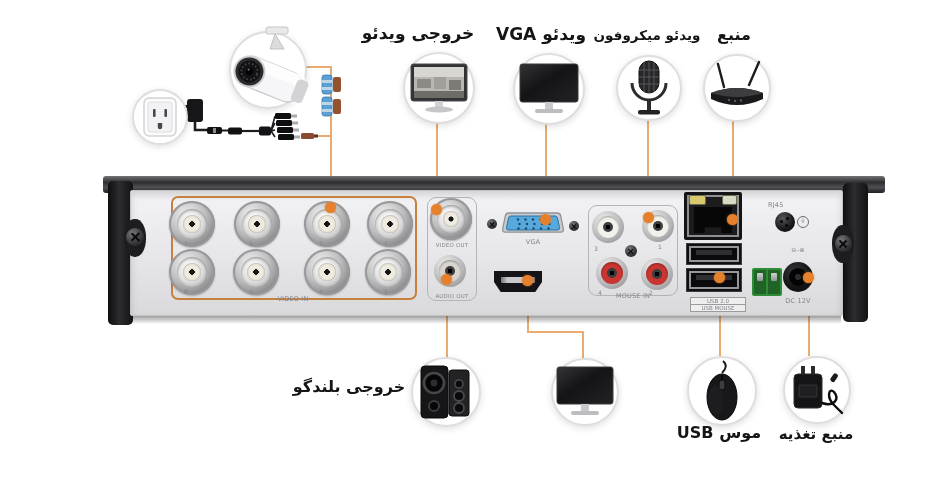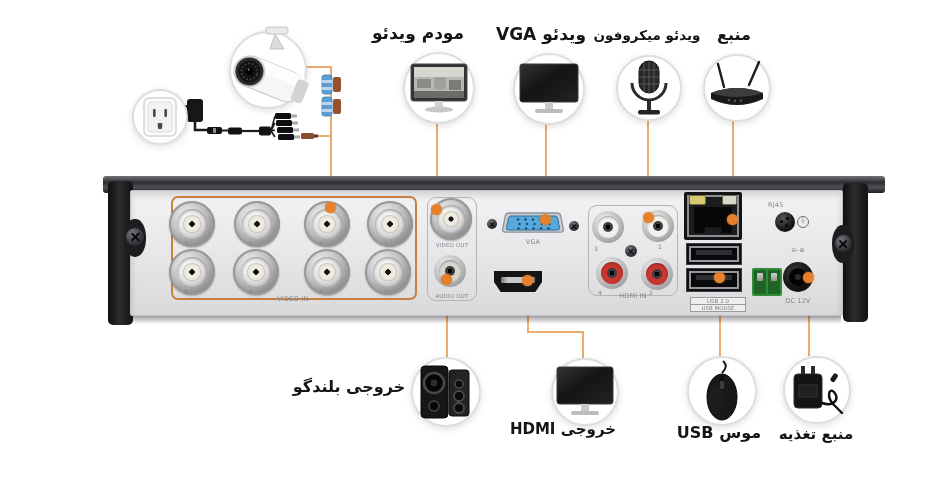--- a/index.html
+++ b/index.html
@@ -112,26 +112,25 @@
   .rnd i{position:absolute;width:3px;height:3px;border-radius:50%;background:#030304;}
   .gnd{position:absolute;left:797px;top:216px;width:12px;height:12px;border-radius:50%;
        border:1.5px solid #6e6e72;box-sizing:border-box;color:#6e6e72;font-size:7px;
        line-height:9px;text-align:center;}
 </style>
 </head>
 <body>
 
 <div class="stage">
 
-  <div class="label" style="left:348px;top:24px;width:140px;font-size:17px;">مودم ویدئو</div>
+  <div class="label" style="left:348px;top:24px;width:140px;font-size:17px;">خروجی ویدئو</div>
   <div class="label" style="left:471px;top:25px;width:140px;font-size:17px;">ویدئو VGA</div>
   <div class="label" style="left:577px;top:28px;width:140px;font-size:13.5px;">ویدئو میکروفون</div>
   <div class="label" style="left:684px;top:26px;width:100px;font-size:16px;">منبع</div>
   <div class="label" style="left:290px;top:378px;width:118px;font-size:16px;">خروجی بلندگو</div>
-  <div class="label" style="left:493px;top:421px;width:140px;font-size:15px;">خروجی HDMI</div>
   <div class="label" style="left:649px;top:424px;width:140px;font-size:16px;">موس USB</div>
   <div class="label" style="left:746px;top:426px;width:140px;font-size:15px;">منبع تغذیه</div>
 
   <div class="line lh" style="left:291px;top:66px;width:41px;"></div>
   <div class="line lv" style="left:330px;top:66px;height:139px;"></div>
   <div class="line lh" style="left:313px;top:135px;width:18px;"></div>
   <div class="line lv" style="left:436px;top:120px;height:86px;"></div>
   <div class="line lv" style="left:545px;top:121px;height:95px;"></div>
   <div class="line lv" style="left:647px;top:117px;height:97px;"></div>
   <div class="line lv" style="left:732px;top:118px;height:98px;"></div>
@@ -207,21 +206,21 @@
   <div class="pbox" style="left:588px;top:205px;width:90px;height:91px;"></div>
   <div class="rca" style="--c:#f3f1ec;left:592px;top:211px;"></div>
   <div class="rca" style="--c:#f3f1ec;left:642px;top:210px;"></div>
   <div class="rca" style="--c:#c93530;left:596px;top:257px;"></div>
   <div class="rca" style="--c:#c93530;left:641px;top:258px;"></div>
   <div class="screw sm" style="left:625px;top:245px;width:12px;height:12px;"></div>
   <span class="pnum" style="left:594px;top:245px;">3</span>
   <span class="pnum" style="left:658px;top:243px;">1</span>
   <span class="pnum" style="left:598px;top:289px;">4</span>
   <span class="pnum" style="left:649px;top:289px;">2</span>
-  <div class="ptxt" style="left:603px;top:292px;width:60px;">HDMI IN</div>
+  <div class="ptxt" style="left:603px;top:292px;width:60px;">MOUSE IN</div>
 
   <div class="rj45">
     <div class="metal"></div>
     <div class="led" style="left:5px;width:15px;background:#d9c96d;"></div>
     <div class="led" style="right:5px;width:13px;background:#d4dcc8;"></div>
     <div class="cav"></div>
   </div>
   <div class="ptxt" style="left:768px;top:201px;">RJ45</div>
 
   <div class="usb" style="top:243px;height:22px;"></div>

